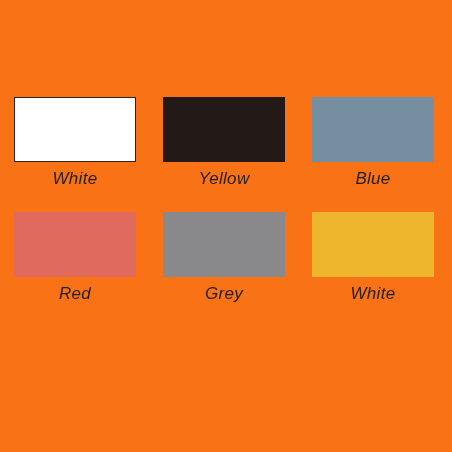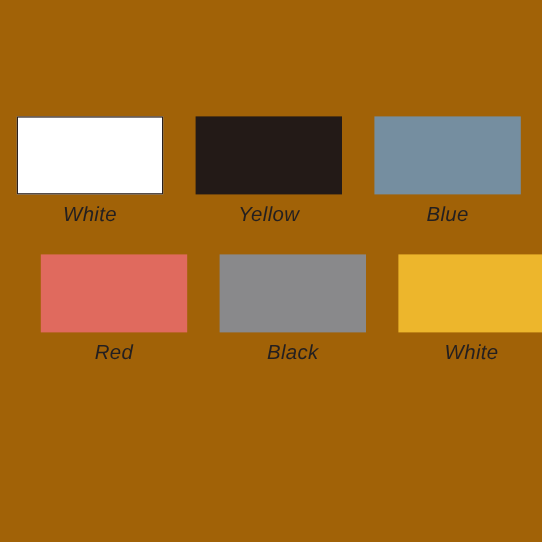--- a/index.html
+++ b/index.html
@@ -27,21 +27,21 @@
     display: grid;
     grid-template-columns: 149px 149px 149px;
     grid-template-rows: 97px 115px 144px 96px;
     box-sizing: border-box;
   }
   .swatch-cell {
     position: relative;
     width: 149px;
   }
   .swatch-cell.row1 { grid-row: 2; }
-  .swatch-cell.row2 { grid-row: 3; margin-left: 20px; }
+  .swatch-cell.row2 { grid-row: 3; }
   .swatch-cell.col1 { grid-column: 1; }
   .swatch-cell.col2 { grid-column: 2; }
   .swatch-cell.col3 { grid-column: 3; text-decoration: underline; }
 
   .swatch-box {
     position: absolute;
     left: 14px;
     top: 0;
     width: 122px;
     height: 65px;
@@ -61,21 +61,21 @@
     font-size: 17px;
     font-weight: 400;
     letter-spacing: 0.3px;
     color: #231f20;
     white-space: nowrap;
   }
 </style>
 </head>
 <body style="background: rgb(255, 255, 255);">
 
-<div id="canvas" style="background: #a16207;">
+<div id="canvas" style="background: #f97316;">
   <div class="swatch-grid">
 
     <div class="swatch-cell row1 col1">
       <div class="swatch-box bordered" style="background:#ffffff;border:1px solid #2b211e;"></div>
       <div class="swatch-label" style="color: rgb(35, 31, 32);">White</div>
     </div>
 
     <div class="swatch-cell row1 col2">
       <div class="swatch-box" style="background:#231a17;"></div>
       <div class="swatch-label" style="color: rgb(35, 31, 32);">Yellow</div>
@@ -86,21 +86,21 @@
       <div class="swatch-label" style="color: rgb(35, 31, 32);">Blue</div>
     </div>
 
     <div class="swatch-cell row2 col1">
       <div class="swatch-box" style="background:#e06a5e;"></div>
       <div class="swatch-label" style="color: rgb(35, 31, 32);">Red</div>
     </div>
 
     <div class="swatch-cell row2 col2">
       <div class="swatch-box" style="background:#89898b;"></div>
-      <div class="swatch-label" style="color: rgb(35, 31, 32);">Black</div>
+      <div class="swatch-label" style="color: rgb(35, 31, 32);">Grey</div>
     </div>
 
     <div class="swatch-cell row2 col3">
       <div class="swatch-box" style="background:#edb62c;"></div>
       <div class="swatch-label" style="color: rgb(35, 31, 32);">White</div>
     </div>
 
   </div>
 </div>
 

